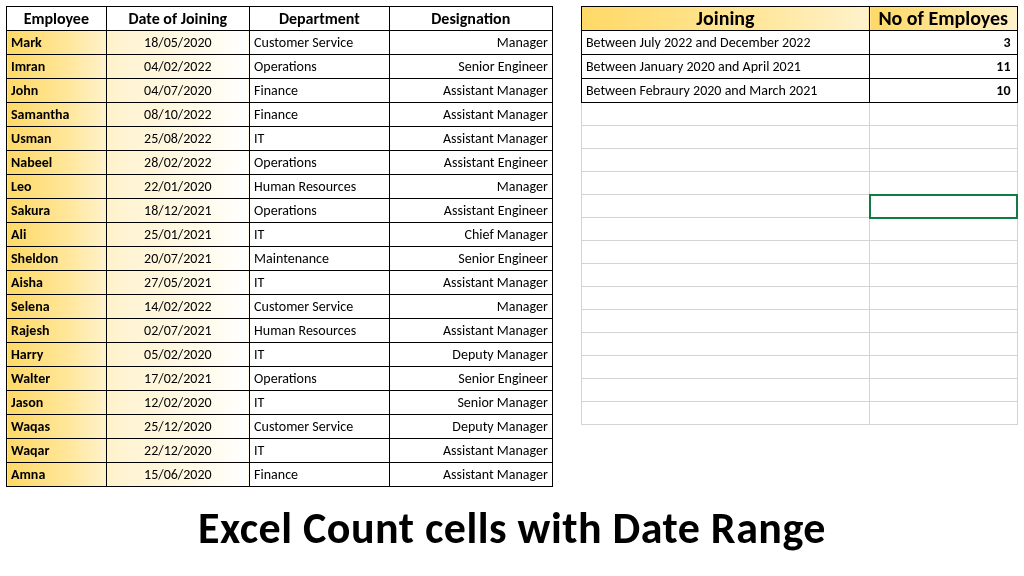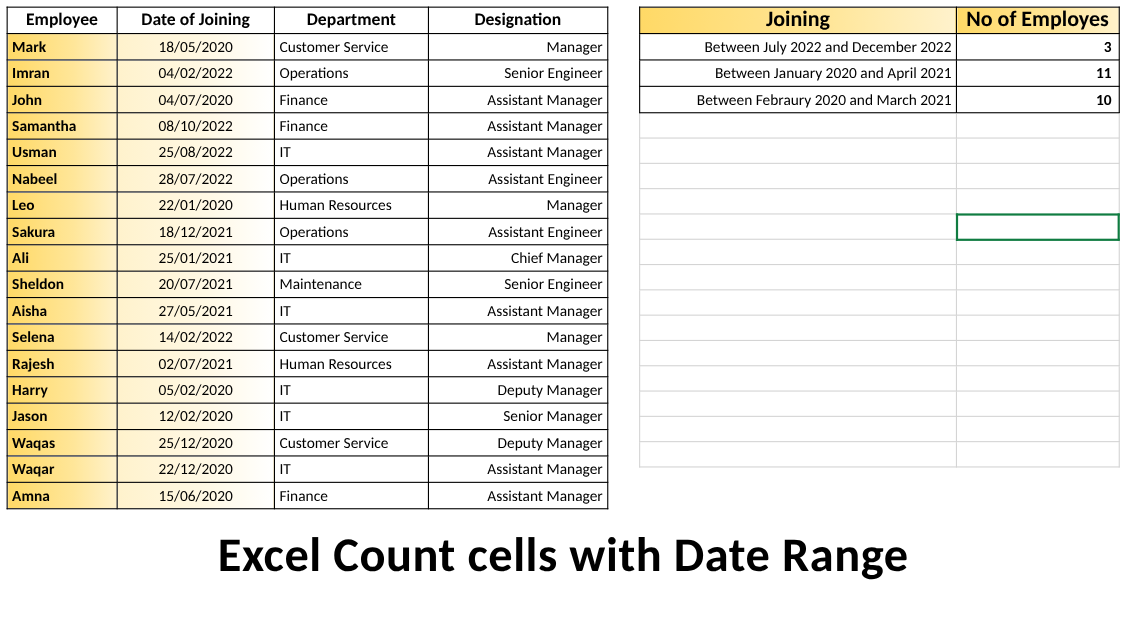--- a/index.html
+++ b/index.html
@@ -68,21 +68,21 @@
     line-height: 21px;
   }
   .side th {
     font-weight: bold;
     text-align: center;
     font-size: 20px;
     background: linear-gradient(90deg, #ffd966 0%, #ffe699 60%, #fff2cc 100%);
   }
   .side th.jh { width: 290px; }
   .side th.nh { width: 148px; }
-  .side td.jcell { text-align: right; }
+  .side td.jcell { text-align: left; }
   .side td.ncell { text-align: right; font-weight: bold; padding-right: 6px; }
   .side td.empty {
     border: 1px solid #d4d4d4;
     height: 23px;
   }
   .active-cell {
     border: 2px solid #107c41 !important;
     position: relative;
   }
   .title {
@@ -132,21 +132,21 @@
           <td class="desig">Assistant Manager</td>
         </tr>
         <tr>
           <td class="name">Usman</td>
           <td class="date">25/08/2022</td>
           <td class="dept">IT</td>
           <td class="desig">Assistant Manager</td>
         </tr>
         <tr>
           <td class="name">Nabeel</td>
-          <td class="date">28/07/2022</td>
+          <td class="date">28/02/2022</td>
           <td class="dept">Operations</td>
           <td class="desig">Assistant Engineer</td>
         </tr>
         <tr>
           <td class="name">Leo</td>
           <td class="date">22/01/2020</td>
           <td class="dept">Human Resources</td>
           <td class="desig">Manager</td>
         </tr>
         <tr>
@@ -185,20 +185,26 @@
           <td class="dept">Human Resources</td>
           <td class="desig">Assistant Manager</td>
         </tr>
         <tr>
           <td class="name">Harry</td>
           <td class="date">05/02/2020</td>
           <td class="dept">IT</td>
           <td class="desig">Deputy Manager</td>
         </tr>
         <tr>
+          <td class="name">Walter</td>
+          <td class="date">17/02/2021</td>
+          <td class="dept">Operations</td>
+          <td class="desig">Senior Engineer</td>
+        </tr>
+        <tr>
           <td class="name">Jason</td>
           <td class="date">12/02/2020</td>
           <td class="dept">IT</td>
           <td class="desig">Senior Manager</td>
         </tr>
         <tr>
           <td class="name">Waqas</td>
           <td class="date">25/12/2020</td>
           <td class="dept">Customer Service</td>
           <td class="desig">Deputy Manager</td>

